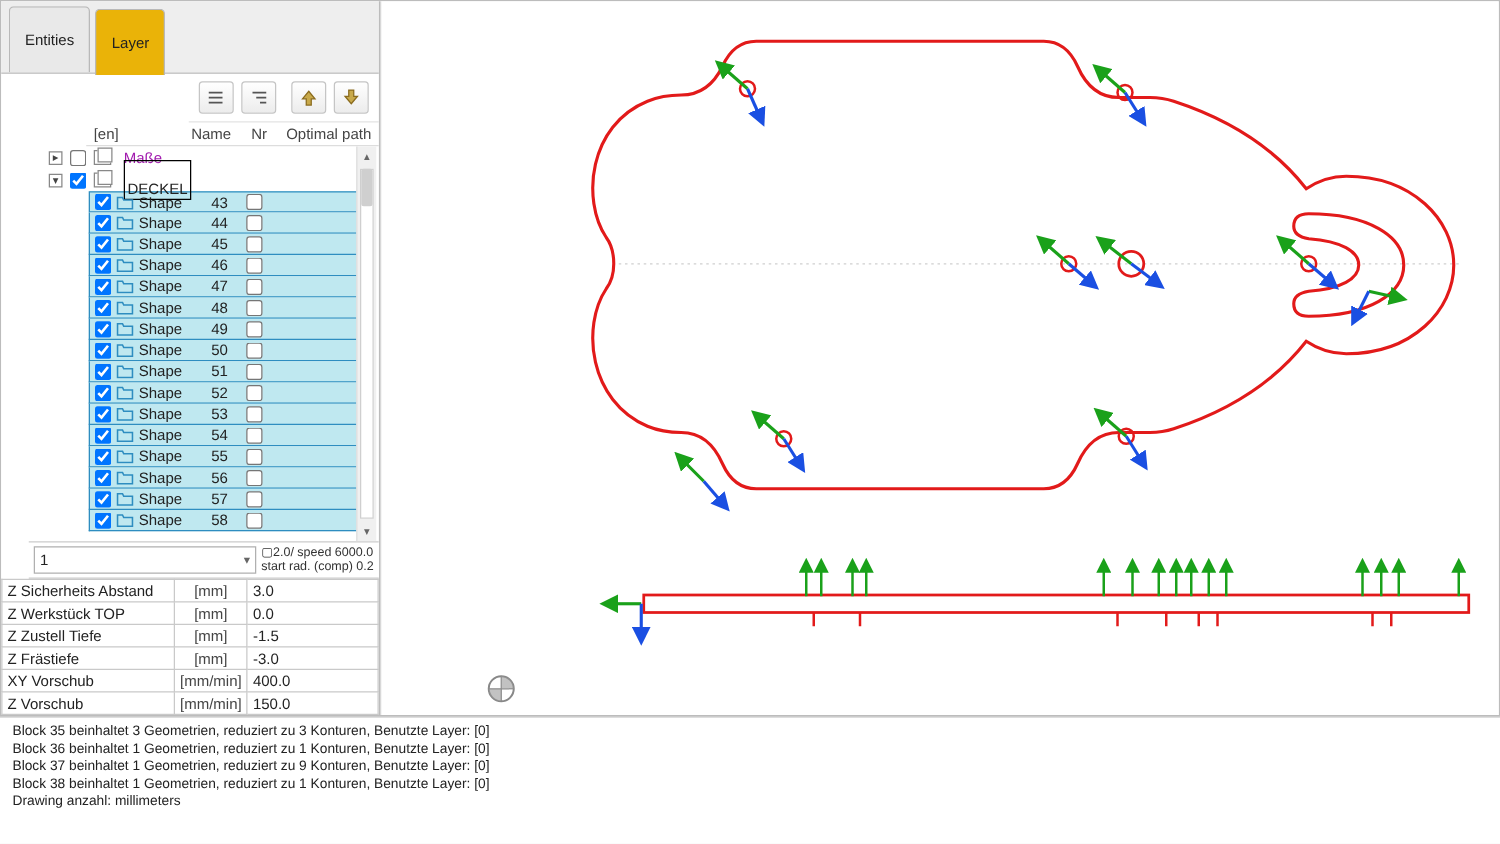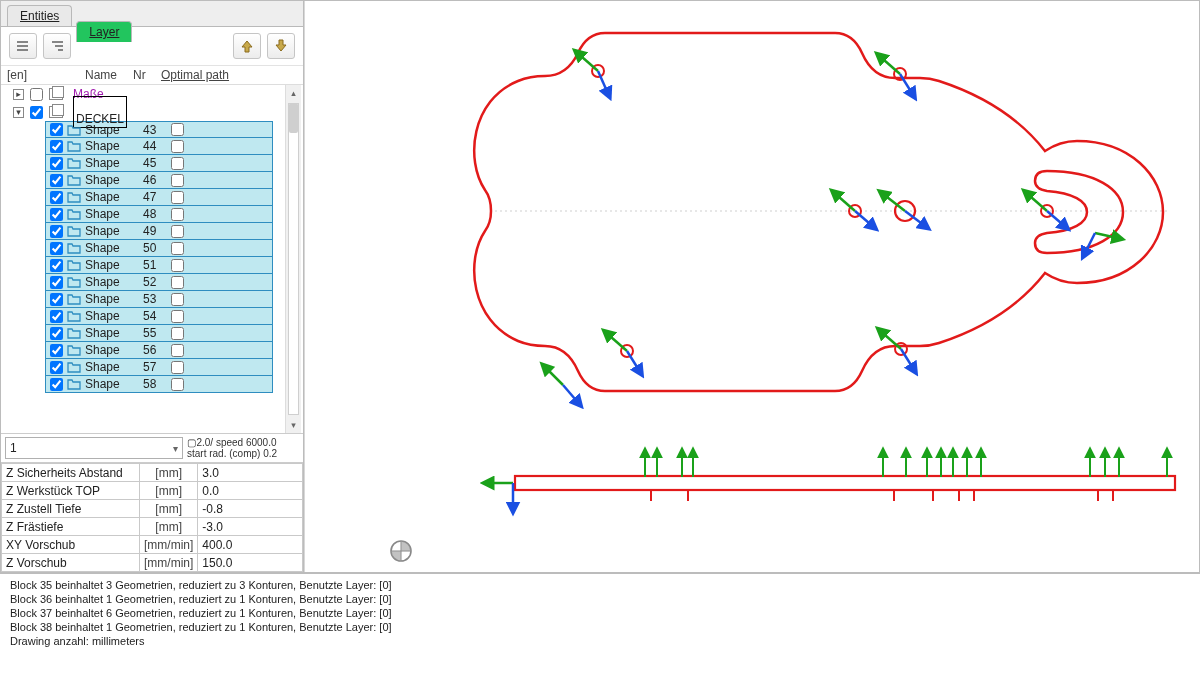--- a/index.html
+++ b/index.html
@@ -5,34 +5,34 @@
   * { box-sizing: border-box; }
   html, body { margin:0; padding:0; width:1200px; height:675px; font-family: "Segoe UI", Tahoma, sans-serif; font-size:12px; color:#222; background:#f5f5f5; overflow:hidden; }
 
   .app { display:flex; flex-direction:column; width:100%; height:100%; }
 
   .workarea { display:flex; flex:1 1 auto; min-height:0; border:1px solid #bcbcbc; }
 
   
   .left-panel { width:303px; display:flex; flex-direction:column; background:#f6f6f6; border-right:1px solid #bcbcbc; }
   .tabs { display:flex; padding:4px 6px 0 6px; gap:4px; background:#eee; }
-  .tab { padding:3px 12px; border:1px solid #b9b9b9; border-bottom:none; background:#e9e9e9; border-radius:4px 4px 0 0; font-size:12px;text-decoration:underline; }
-  .tab.active { background:#22c55e; position:relative; top:16px; }
-
-  .tab-body { flex:1 1 auto; display:flex; flex-direction:column; background:#fff; border-top:1px solid #b9b9b9; }
+  .tab { padding:19px 12px; border:1px solid #b9b9b9; border-bottom:none; background:#e9e9e9; border-radius:4px 4px 0 0; font-size:12px; }
+  .tab.active { background:#eab308; position:relative; top:2px; }
+
+  .tab-body { flex:1 1 auto; display:flex; flex-direction:column; background:#fff; border-top:1px solid #b9b9b9;align-items:flex-end; }
 
   .toolbar-row { display:flex; align-items:center; padding:6px 8px; gap:6px; border-bottom:1px solid #e3e3e3; }
   .tbtn { width:28px; height:26px; border:1px solid #c5c5c5; border-radius:3px; background:linear-gradient(#fff,#ececec); display:flex; align-items:center; justify-content:center; }
   .tb-spacer { flex:1; }
 
   .tree-header { display:flex; padding:2px 6px; gap:0; font-size:12px; color:#444; border-bottom:1px solid #ddd; }
   .th-en { width:78px; }
   .th-name { width:48px; }
   .th-nr { width:28px; }
-  .th-opt { flex:1;text-decoration:underline; }
+  .th-opt { flex:1; }
 
   .tree-scroll { flex:1 1 auto; overflow-y:auto; position:relative; }
   .tree-content { padding:0 4px 4px 4px; }
   .parent-row { display:flex; align-items:center; height:18px; font-size:12px; gap:4px; padding-left:8px; }
   .parent-row .expander { width:11px; height:11px; border:1px solid #888; display:flex; align-items:center; justify-content:center; font-size:9px; line-height:1; color:#444; background:#fff; }
   .parent-row input[type=checkbox] { margin:0 2px; }
   .parent-row .sheet-icon { width:14px; height:12px; border:1px solid #888; position:relative; }
   .parent-row .sheet-icon::after { content:""; position:absolute; left:2px; top:-3px; width:10px; height:10px; border:1px solid #888; background:#fff; }
   .parent-row.dim .name { color:#a21caf; }
   .parent-row .name { margin-left:6px; }
@@ -343,21 +343,21 @@
                 <td class="val">3.0</td>
               </tr>
               <tr>
                 <td class="label">Z Werkstück TOP</td>
                 <td class="unit">[mm]</td>
                 <td class="val">0.0</td>
               </tr>
               <tr>
                 <td class="label">Z Zustell Tiefe</td>
                 <td class="unit">[mm]</td>
-                <td class="val">-0.8</td>
+                <td class="val">-1.5</td>
               </tr>
               <tr>
                 <td class="label">Z Frästiefe</td>
                 <td class="unit">[mm]</td>
                 <td class="val">-3.0</td>
               </tr>
               <tr>
                 <td class="label">XY Vorschub</td>
                 <td class="unit">[mm/min]</td>
                 <td class="val">400.0</td>
@@ -515,17 +515,17 @@
           <path d="M0 10 A10 10 0 0 1 -10 0 L0 0 Z" fill="#999" opacity="0.6"></path>
         </g>
       </svg>
     </div>
 
   </div>
 
   <div class="console" id="console">
       <div>Block 35 beinhaltet 3 Geometrien, reduziert zu 3 Konturen, Benutzte Layer: [0]</div>
       <div>Block 36 beinhaltet 1 Geometrien, reduziert zu 1 Konturen, Benutzte Layer: [0]</div>
-      <div>Block 37 beinhaltet 6 Geometrien, reduziert zu 1 Konturen, Benutzte Layer: [0]</div>
+      <div>Block 37 beinhaltet 1 Geometrien, reduziert zu 9 Konturen, Benutzte Layer: [0]</div>
       <div>Block 38 beinhaltet 1 Geometrien, reduziert zu 1 Konturen, Benutzte Layer: [0]</div>
       <div>Drawing anzahl: millimeters</div>
     </div>
 </div>
 
 </body></html>

